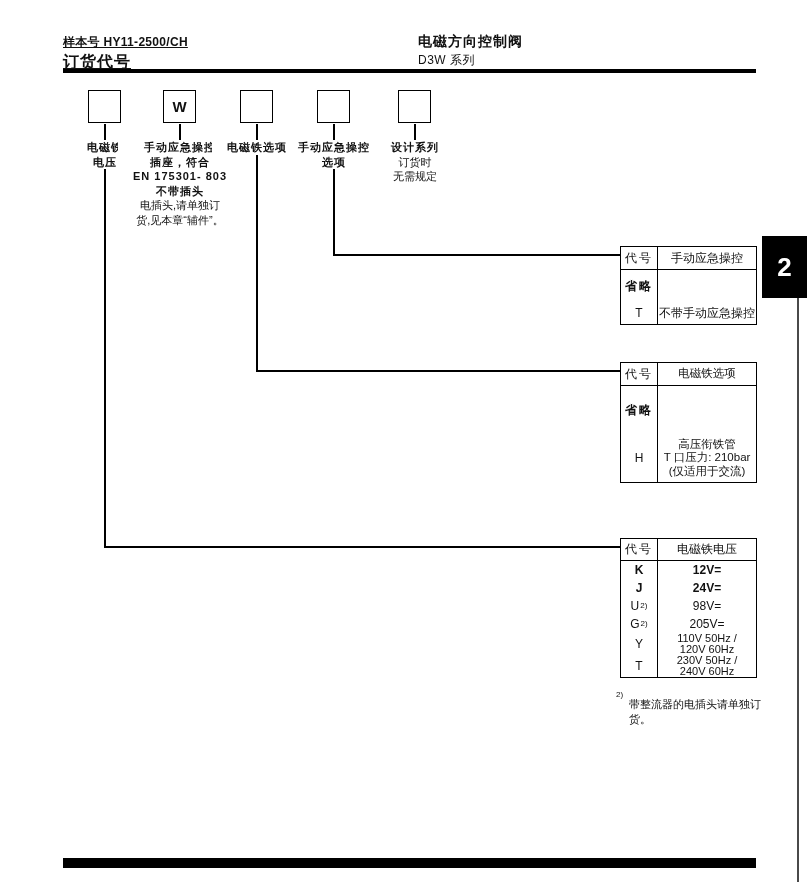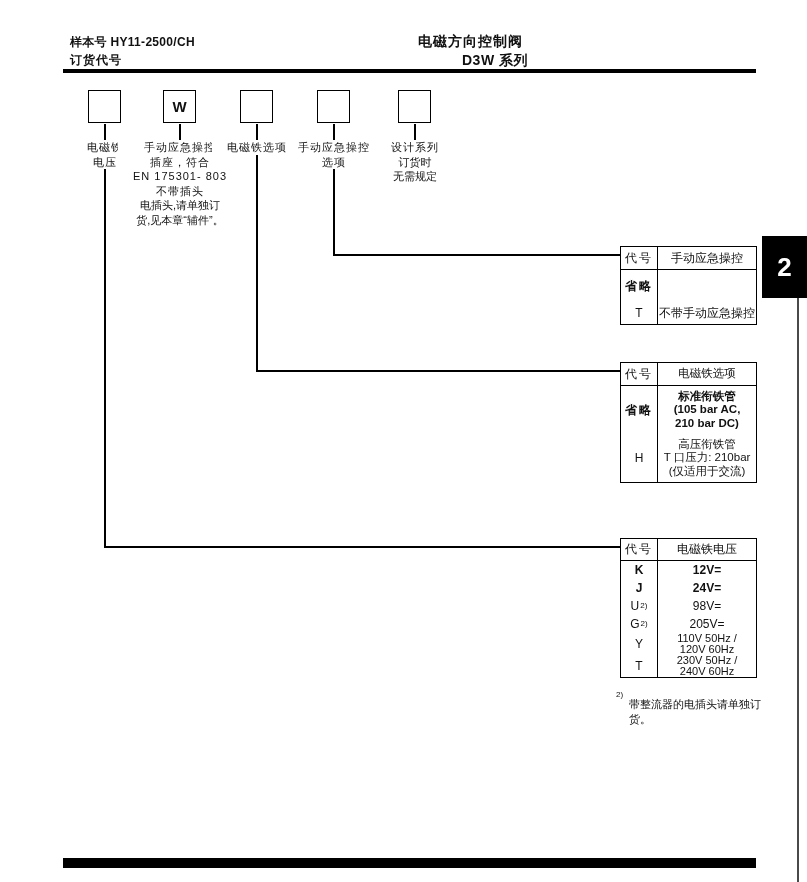--- a/index.html
+++ b/index.html
@@ -1,37 +1,37 @@
 <!DOCTYPE html>
 <html><head>
 <meta charset="utf-8">
 <style>
   html,body{margin:0;padding:0;background:#fff;}
   .page{position:relative;width:807px;height:882px;background:#ffffff;overflow:hidden;
         font-family:"Liberation Sans", sans-serif;color:#111;}
   
-  .hdr-left{position:absolute;left:70px;top:34px;}
+  .hdr-left{position:absolute;left:63px;top:34px;text-decoration:underline;}
   .hdr-cat{font-size:12px;font-weight:bold;letter-spacing:.3px;}
-  .hdr-sec{font-size:12px;font-weight:bold;margin-top:1px;letter-spacing:1px;}
+  .hdr-sec{font-size:16px;font-weight:bold;margin-top:1px;letter-spacing:1px;}
   .hdr-right{position:absolute;left:418px;top:32px;line-height:19px;}
   .hdr-prod{font-size:14px;font-weight:bold;letter-spacing:1px;}
-  .hdr-series{font-size:14px;font-weight:bold;letter-spacing:.5px;margin-left:44px;}
+  .hdr-series{font-size:12px;font-weight:normal;letter-spacing:.5px;}
   .hdr-rule{position:absolute;left:63px;top:69px;width:693px;height:4px;background:#000;}
   
   .code-box{position:absolute;top:90px;width:31px;height:31px;border:1.5px solid #000;
             background:#fff;display:flex;align-items:center;justify-content:center;
             font-size:15px;font-weight:bold;}
   
   .vline,.hline{position:absolute;background:#000;}
   .vline{width:1.5px;}
   .hline{height:1.5px;}
   
   .box-label{position:absolute;top:140px;text-align:center;font-size:11px;line-height:14.5px;
              background:#fff;}
-  .box-label .b{font-weight:normal;letter-spacing:1px;}
+  .box-label .b{font-weight:bold;letter-spacing:1px;}
   .box-label .n{font-weight:normal;letter-spacing:0;}
   
   .otable{position:absolute;left:620px;width:135px;border:1.5px solid #000;background:#fff;
           font-size:12px;}
   .thead{display:flex;border-bottom:1.5px solid #000;}
   .thead .c1{letter-spacing:2px;}
   .c1{width:36px;border-right:1.5px solid #000;display:flex;align-items:center;
       justify-content:center;text-align:center;flex-shrink:0;}
   .c2{flex:1;display:flex;flex-direction:column;align-items:center;justify-content:center;
       text-align:center;}
@@ -132,25 +132,20 @@
         </div>
       </div>
     </div>
   <div class="otable t2" style="top:362px;">
       <div class="thead">
         <div class="c1">代号</div>
         <div class="c2">电磁铁选项</div>
       </div>
       <div class="trow trow-0">
         <div class="c1 bold codespc">省略</div>
-        <div class="c2 bold">
-          <div>标准衔铁管</div>
-          <div>(105 bar AC,</div>
-          <div>210 bar DC)</div>
-        </div>
       </div>
       <div class="trow trow-1">
         <div class="c1">H</div>
         <div class="c2">
           <div>高压衔铁管</div>
           <div>T 口压力: 210bar</div>
           <div>(仅适用于交流)</div>
         </div>
       </div>
     </div>

